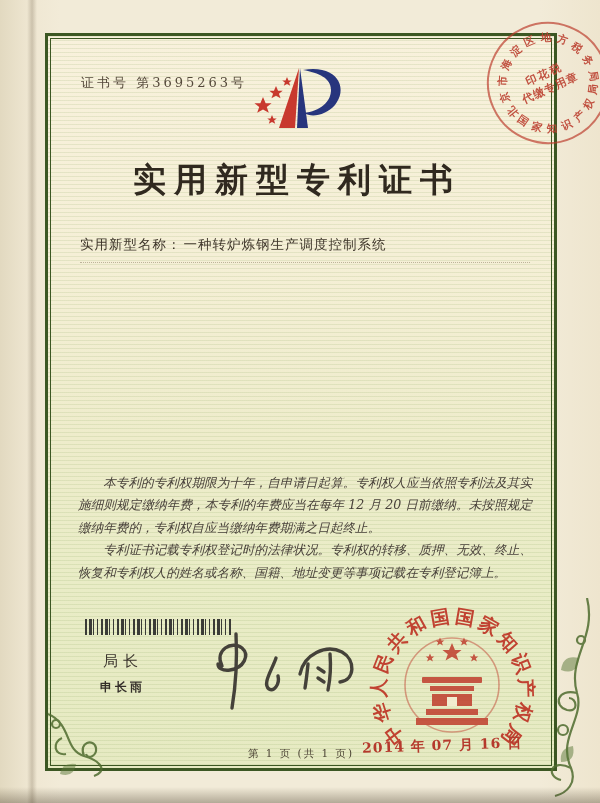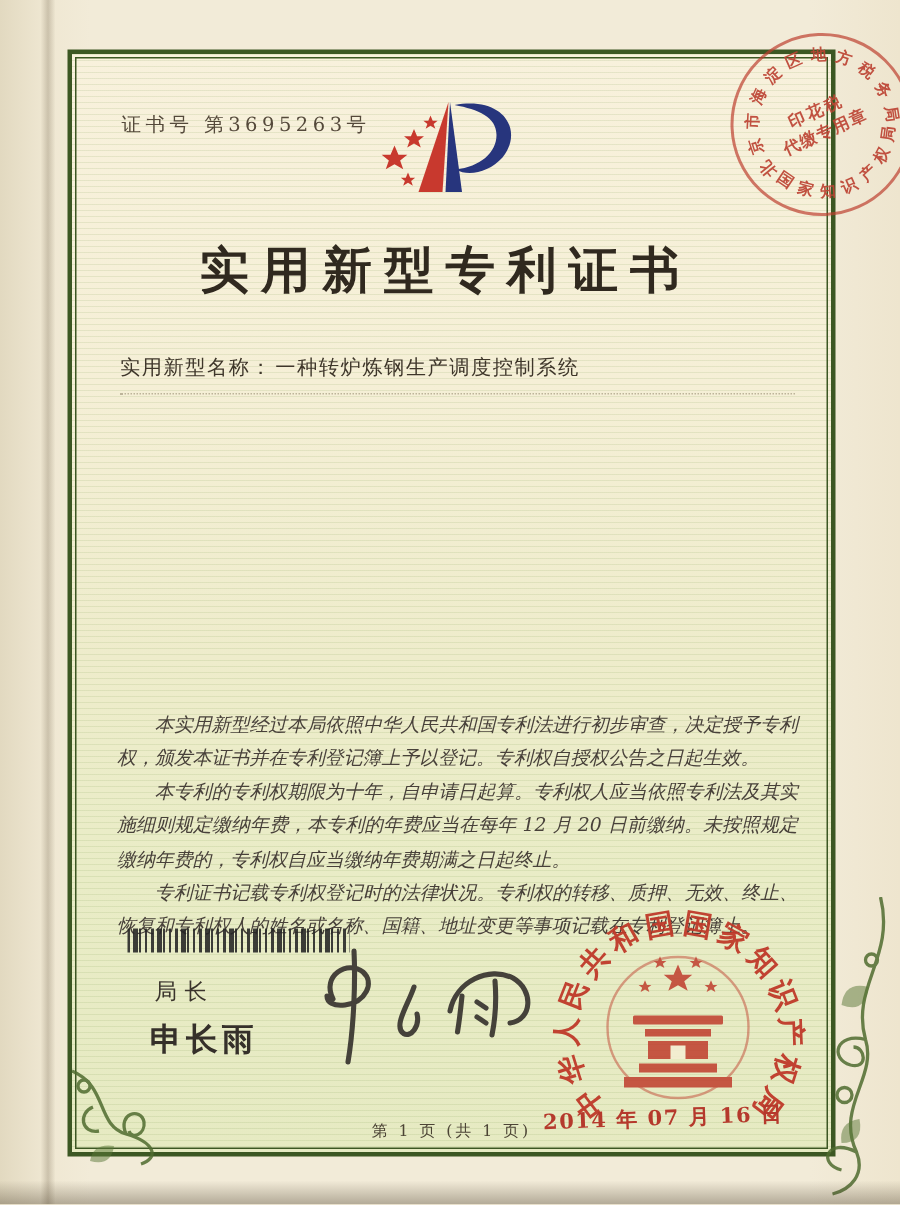--- a/index.html
+++ b/index.html
@@ -23,21 +23,21 @@
   .field{position:absolute;left:80px;right:70px;height:26px;font-size:13.5px;color:#3e362a;
         border-bottom:1px dotted rgba(105,92,66,.40);white-space:nowrap;}
   .field .lb{letter-spacing:1px;}
   .field .vl{letter-spacing:1px;margin-left:2px;}
   .body-text{position:absolute;left:78px;right:68px;top:472px;color:#48413a;
         font-size:12.6px;line-height:22.4px;text-align:justify;font-style:italic;}
   .body-text p{margin:0;text-indent:2em;}
   .barcode{position:absolute;left:85px;top:619px;width:148px;height:16px;opacity:.88;
         background:repeating-linear-gradient(90deg,#242424 0 2px,rgba(0,0,0,0) 2px 4px,#242424 4px 7px,rgba(0,0,0,0) 7px 8px,#242424 8px 9px,rgba(0,0,0,0) 9px 12px,#242424 12px 13px,rgba(0,0,0,0) 13px 16px);}
   .signer-title{position:absolute;left:103px;top:652px;font-size:15px;letter-spacing:5px;color:#3a342c;}
-  .signer-name{position:absolute;left:100px;top:679px;font-size:21px;font-weight:700;letter-spacing:3px;color:#35302a;}
+  .signer-name{position:absolute;left:100px;top:679px;font-size:12px;font-weight:700;letter-spacing:3px;color:#35302a;}
   .signature{position:absolute;left:192px;top:624px;width:175px;height:92px;}
   .seal{position:absolute;left:357px;top:595px;width:190px;height:190px;opacity:.95;}
   .seal-ring{font-size:19px;font-weight:700;color:#bf3a2a;}
   [data-ring]{position:absolute;inset:0;}
   [data-ring] span{position:absolute;left:50%;top:50%;width:1em;height:1em;margin:-.5em 0 0 -.5em;
         text-align:center;line-height:1;transform-origin:50% 50%;display:block;}
   .emblem{position:absolute;left:45px;top:36px;}
   .seal-date{position:absolute;left:362px;top:737px;font-size:14px;font-weight:700;color:#b5392c;
         letter-spacing:1px;transform:rotate(-2deg);white-space:nowrap;}
   .stamp{position:absolute;left:487px;top:22px;width:118px;height:118px;transform:rotate(-24deg);
@@ -80,21 +80,20 @@
     <path d="M60,10 C94,4 106,28 92,45 C83,55 69,58 61,53 C77,51 88,42 88,30 C88,18 76,13 60,10 Z" fill="#27357d"></path>
   </svg>
 
   <div class="title">实用新型专利证书</div>
 
   <div class="field" style="top:236px">
     <span class="lb">实用新型名称：</span><span class="vl">一种转炉炼钢生产调度控制系统</span>
   </div>
 
   <div class="body-text">
-    <p>本实用新型经过本局依照中华人民共和国专利法进行初步审查，决定授予专利权，颁发本证书并在专利登记簿上予以登记。专利权自授权公告之日起生效。</p>
     <p>本专利的专利权期限为十年，自申请日起算。专利权人应当依照专利法及其实施细则规定缴纳年费，本专利的年费应当在每年 12 月 20 日前缴纳。未按照规定缴纳年费的，专利权自应当缴纳年费期满之日起终止。</p>
     <p>专利证书记载专利权登记时的法律状况。专利权的转移、质押、无效、终止、恢复和专利权人的姓名或名称、国籍、地址变更等事项记载在专利登记簿上。</p>
   </div>
 
   <div class="barcode"></div>
 
   <div class="signer-title">局长</div>
   <div class="signer-name">申长雨</div>
 
   <svg class="signature" viewBox="0 0 175 92">

